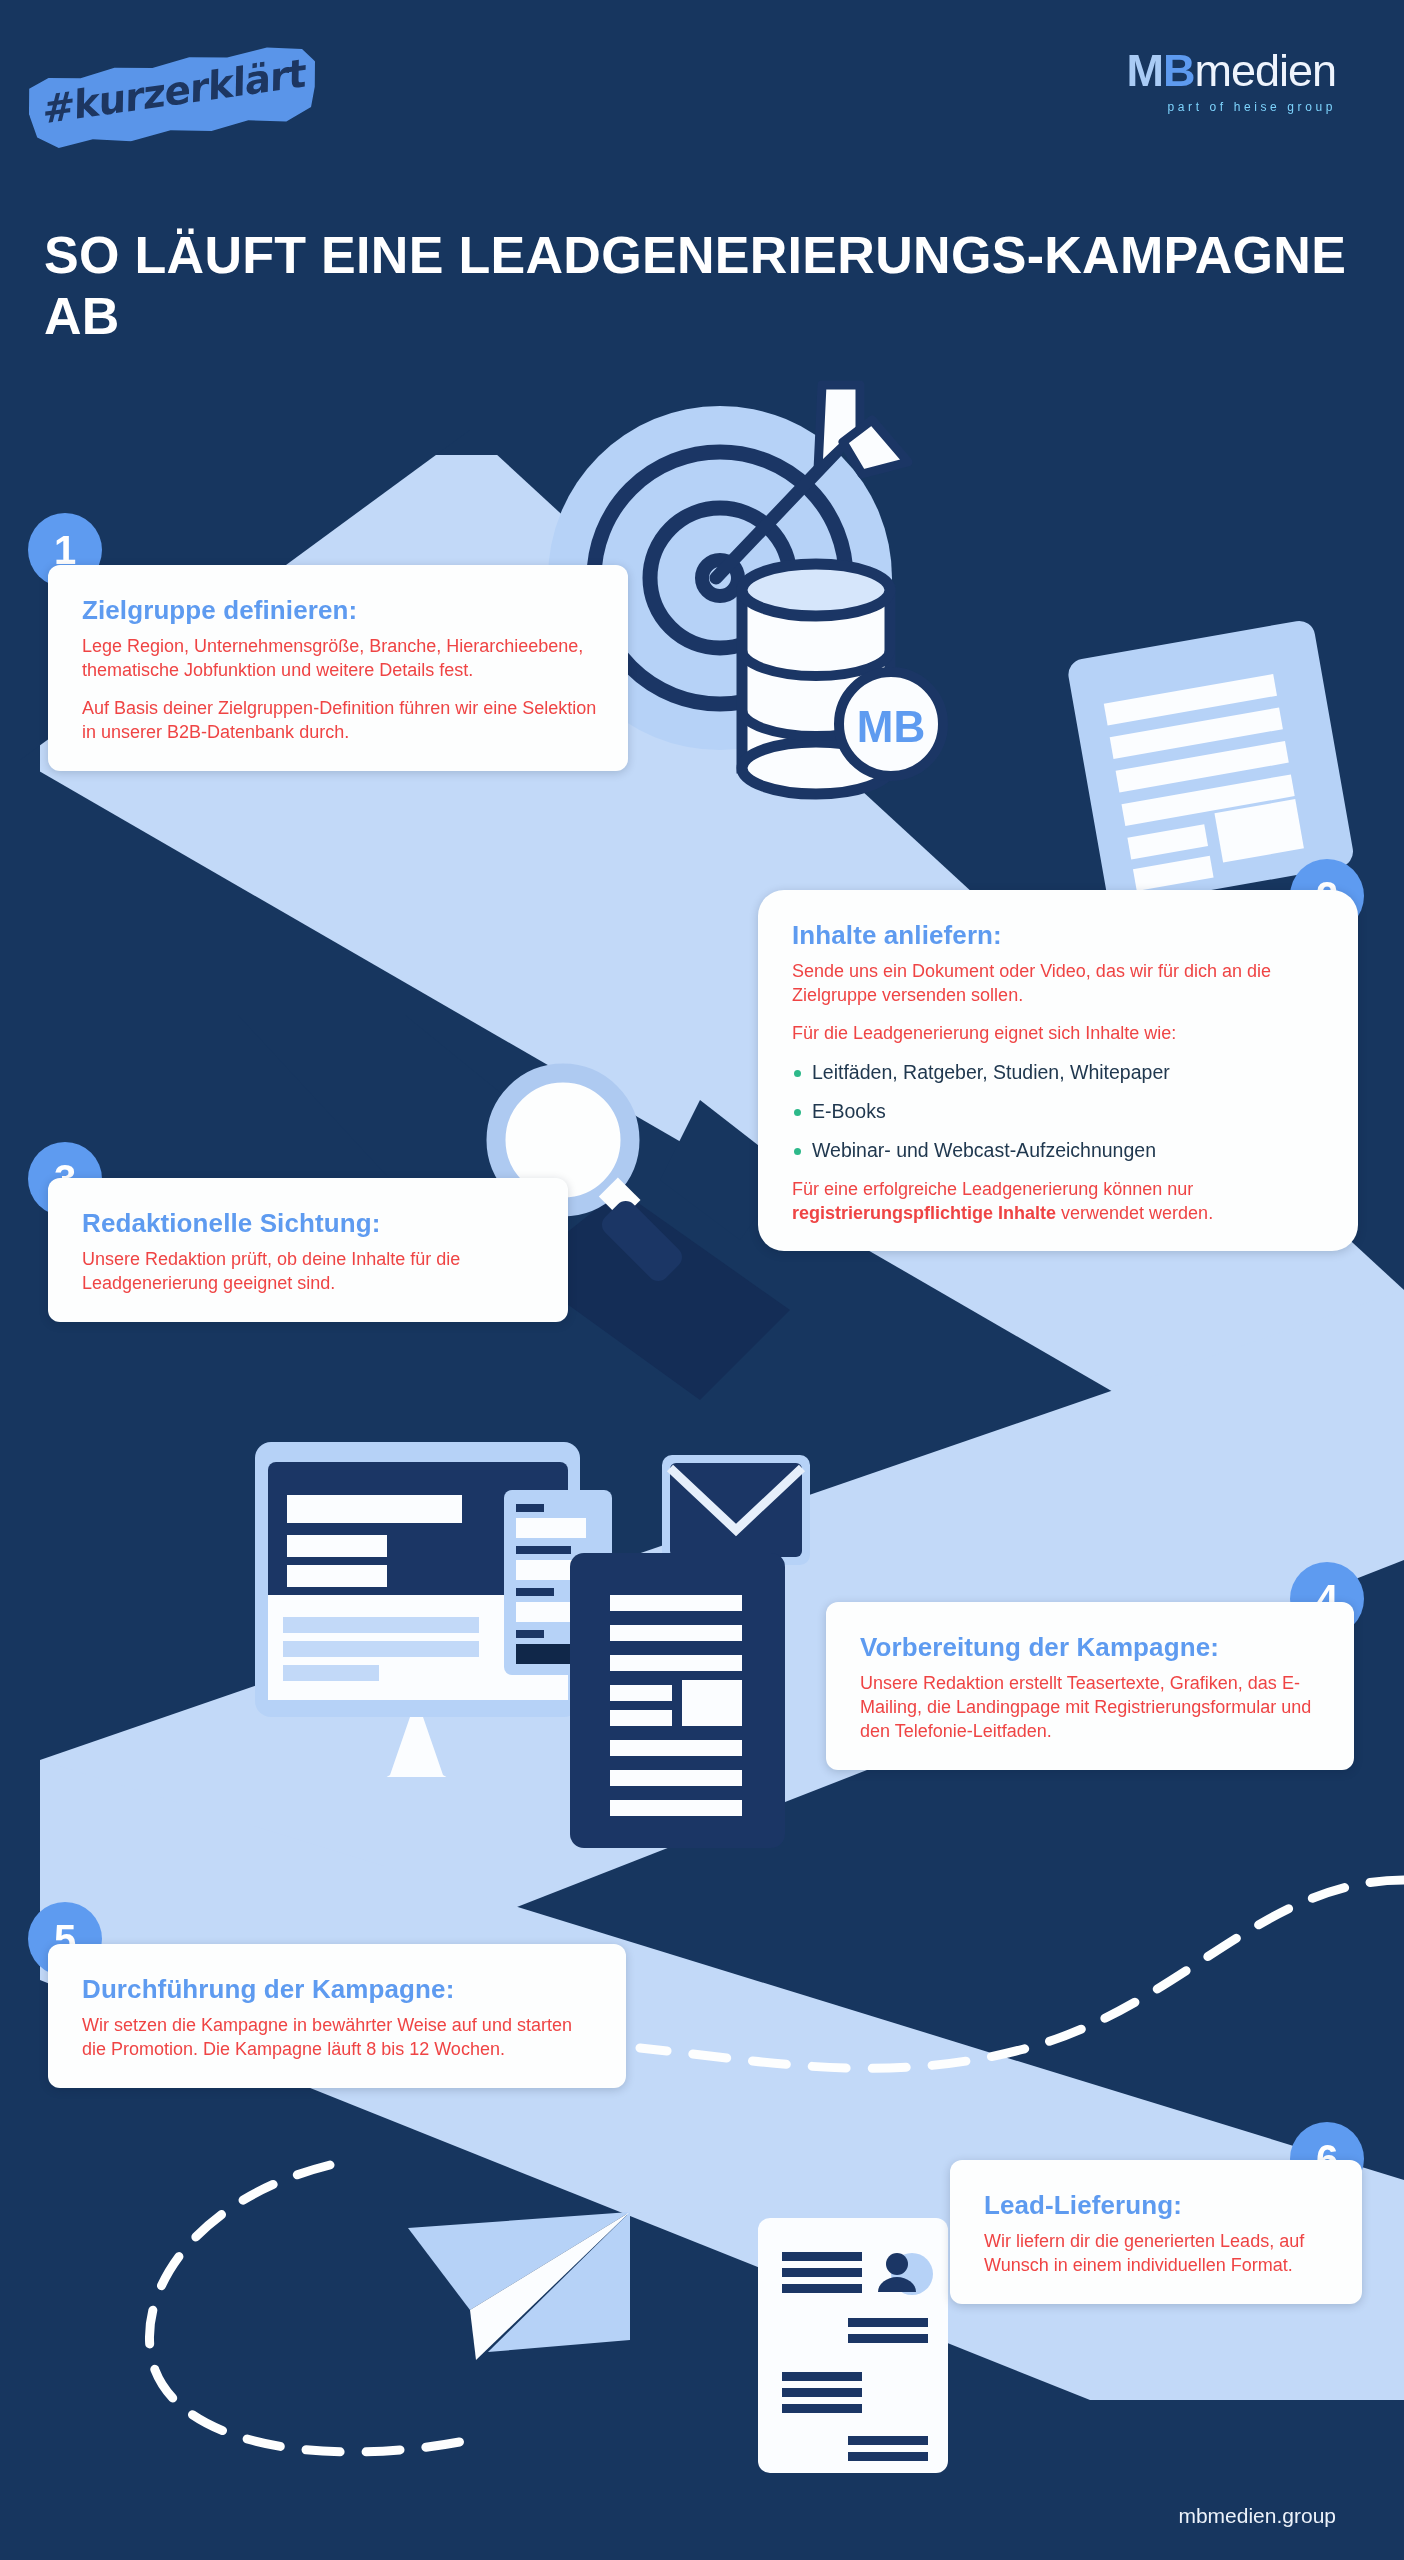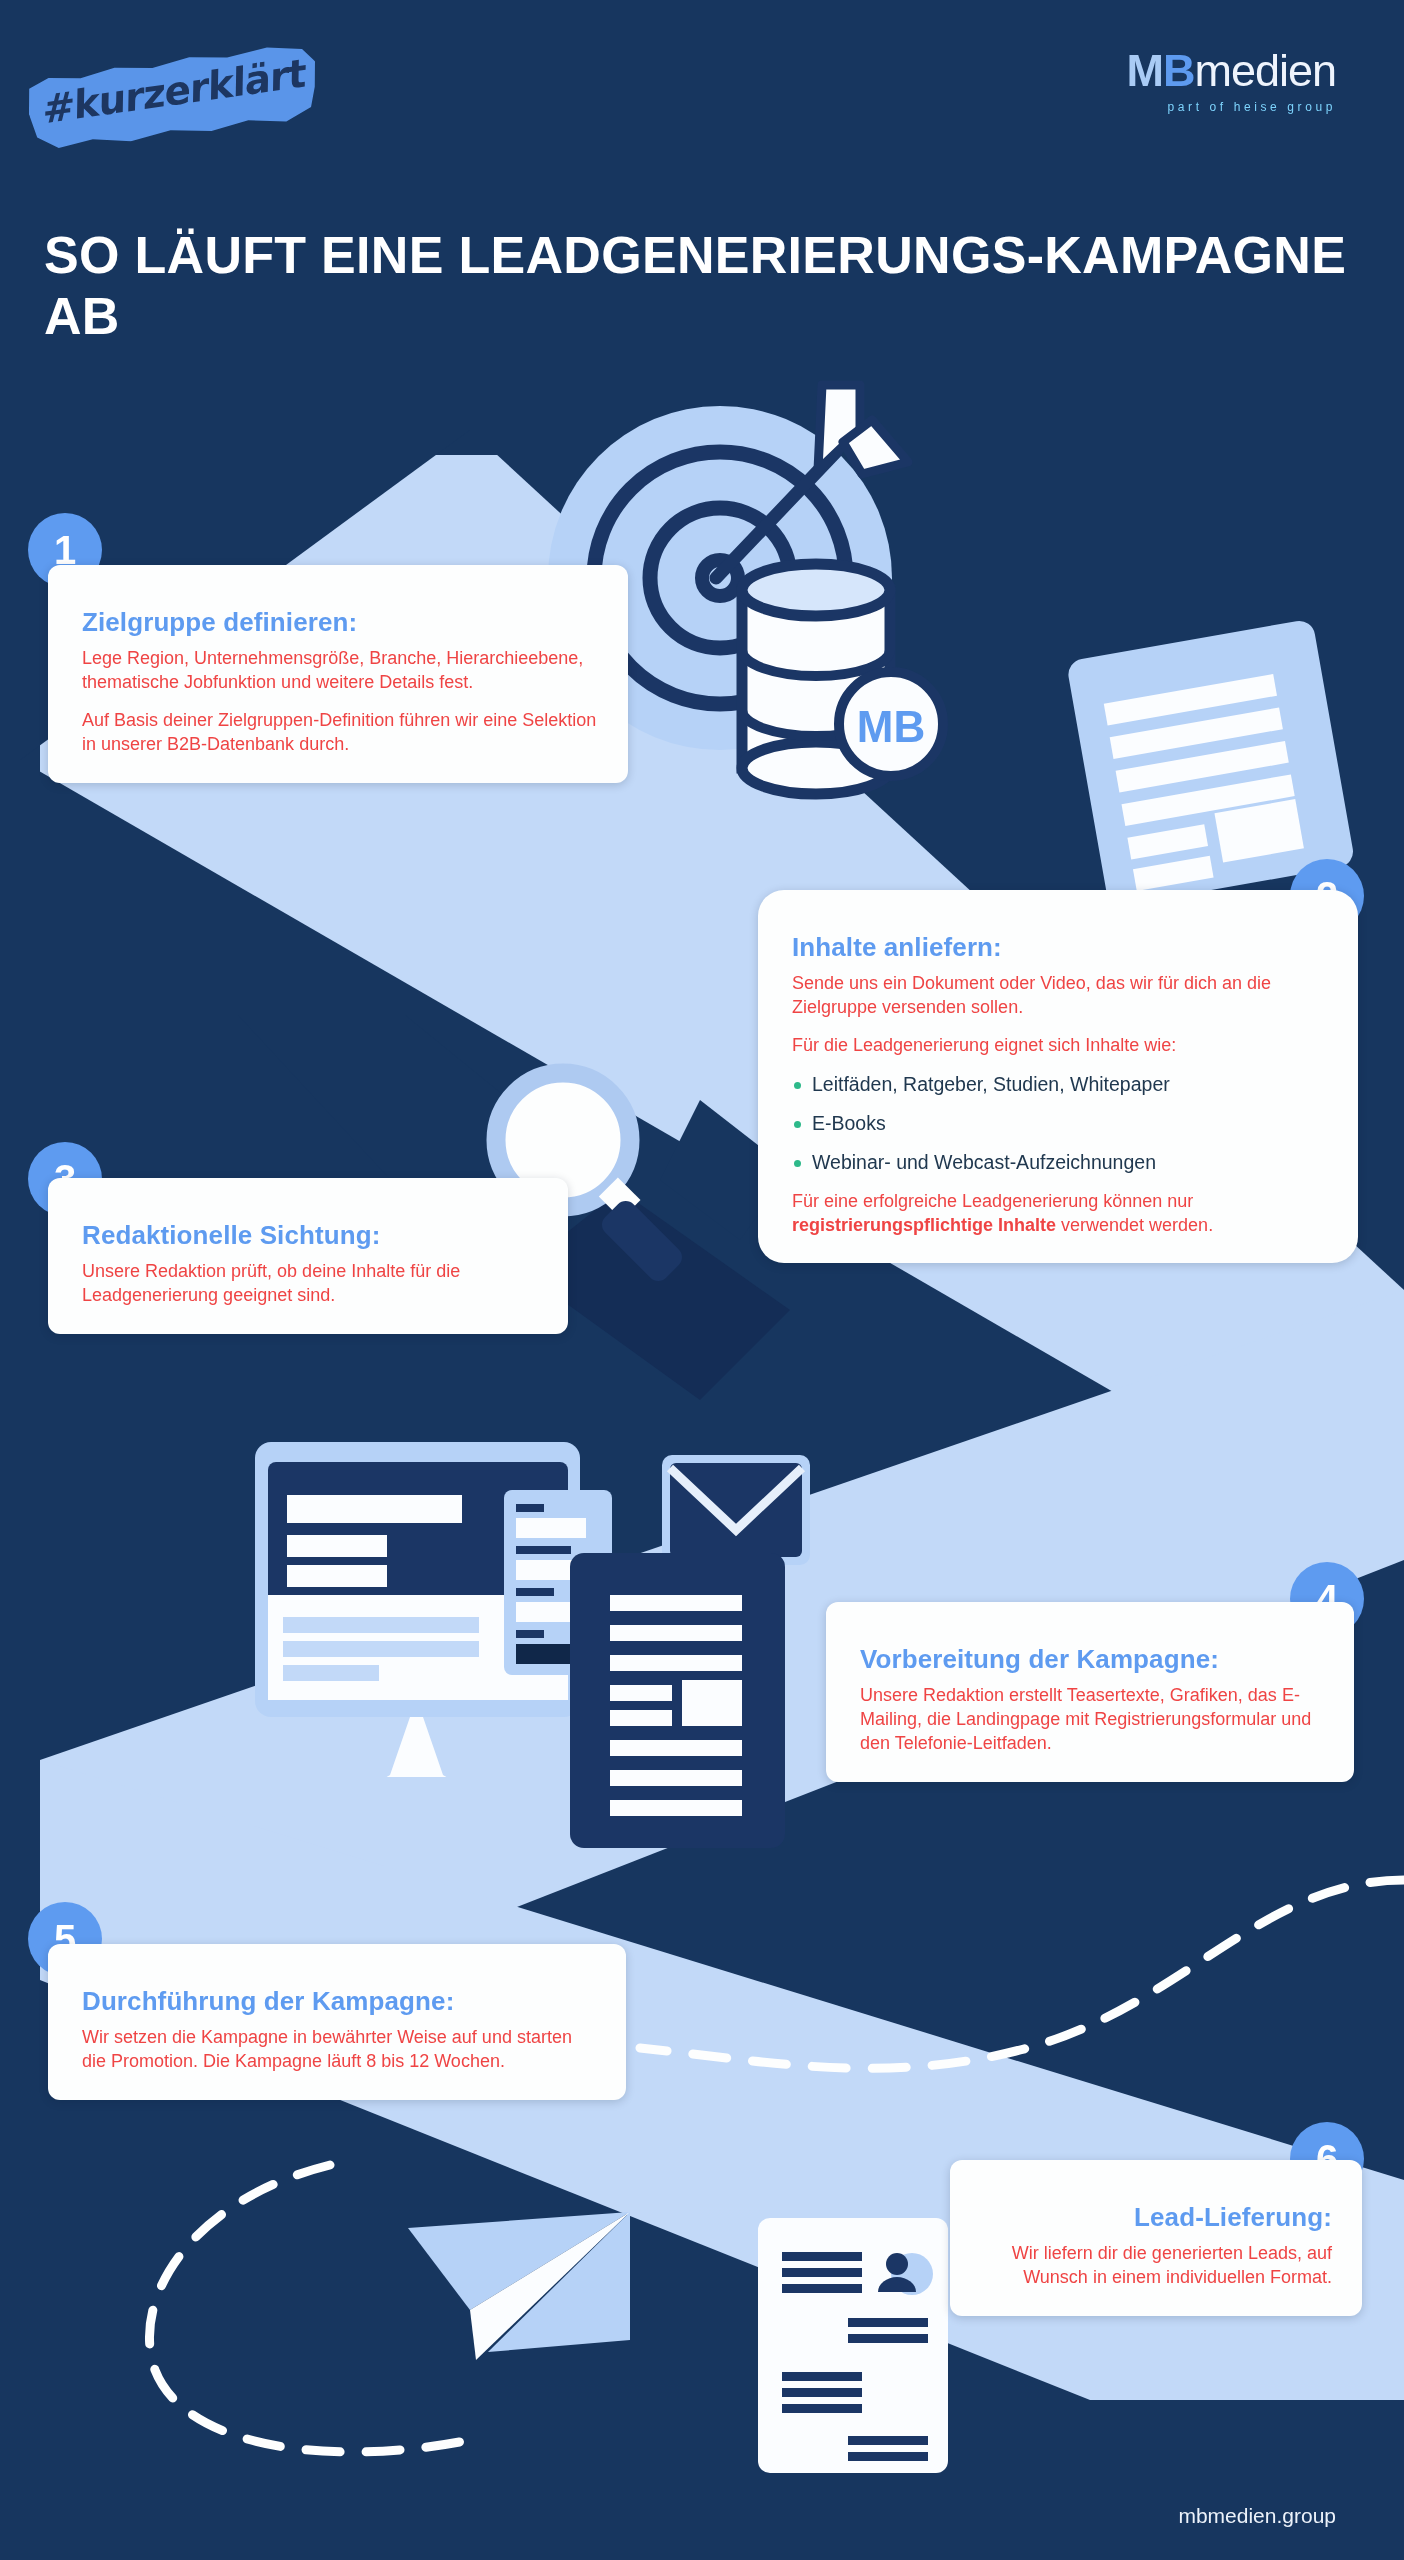--- a/index.html
+++ b/index.html
@@ -51,21 +51,21 @@
   }
 
   
   .card{
     position:absolute;background:#fdfefe;border-radius:12px;
     box-shadow:0 2px 10px rgba(6,20,45,.18);
     padding:26px 30px 26px 34px;
     box-sizing:border-box;
   }
   .card h3{
-    margin:16px 0 9px 0;font-size:26px;color:#5e9bf0;font-weight:700;letter-spacing:.1px;
+    margin:4px 0 9px 0;font-size:26px;color:#5e9bf0;font-weight:700;letter-spacing:.1px;
   }
   .card p{
     margin:0 0 14px 0;font-size:18px;line-height:1.33;color:#ef4444;
   }
   .card p:last-child{margin-bottom:0;}
   .card ul{margin:0 0 14px 0;padding:0;list-style:none;}
   .card li{
     font-size:19.5px;line-height:1.33;color:#20384f;margin-bottom:13px;
     padding-left:20px;position:relative;
   }
@@ -91,21 +91,21 @@
   #card1{left:48px;top:565px;width:580px;}
   #badge1{left:28px;top:513px;}
   #card2{left:758px;top:890px;width:600px;border-radius:26px;}
   #badge2{left:1290px;top:859px;}
   #card3{left:48px;top:1178px;width:520px;}
   #badge3{left:28px;top:1142px;}
   #card4{left:826px;top:1602px;width:528px;}
   #badge4{left:1290px;top:1562px;}
   #card5{left:48px;top:1944px;width:578px;}
   #badge5{left:28px;top:1902px;}
-  #card6{left:950px;top:2160px;width:412px;text-align:right;}
+  #card6{left:950px;top:2160px;width:412px;}
   #badge6{left:1290px;top:2122px;}
 </style>
 </head>
 <body>
 
 <div id="stage">
 
   <svg id="ribbon" viewBox="0 0 1404 2560">
     <defs>
       <clipPath id="clipAll">

